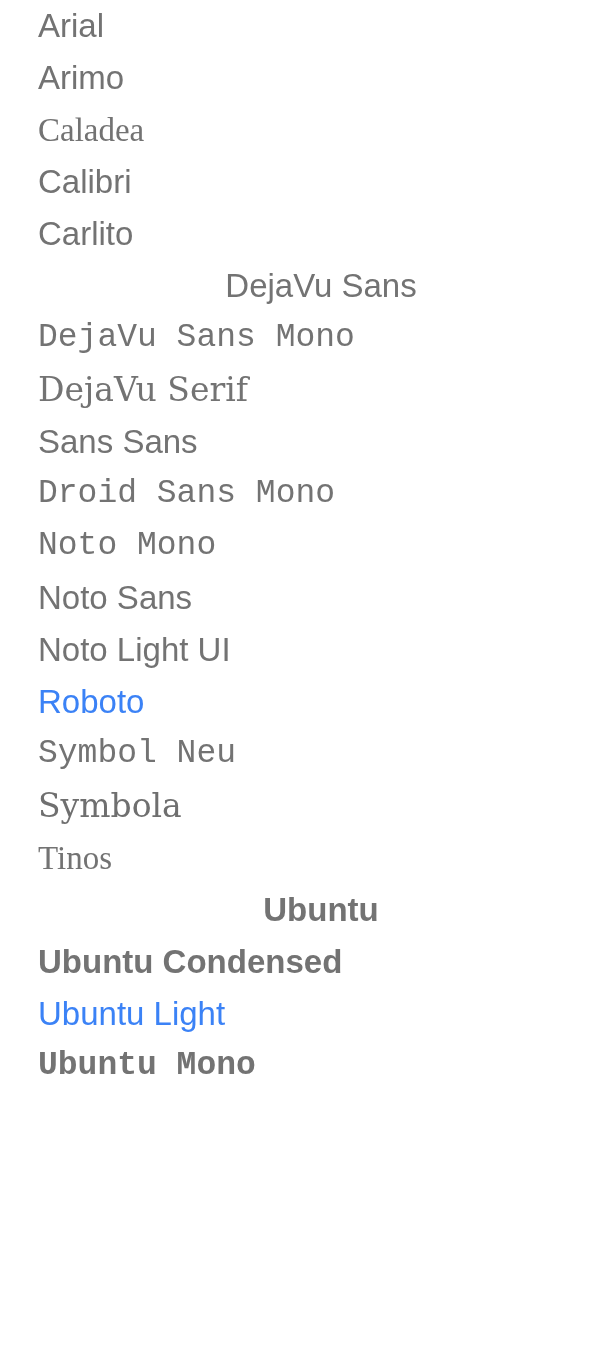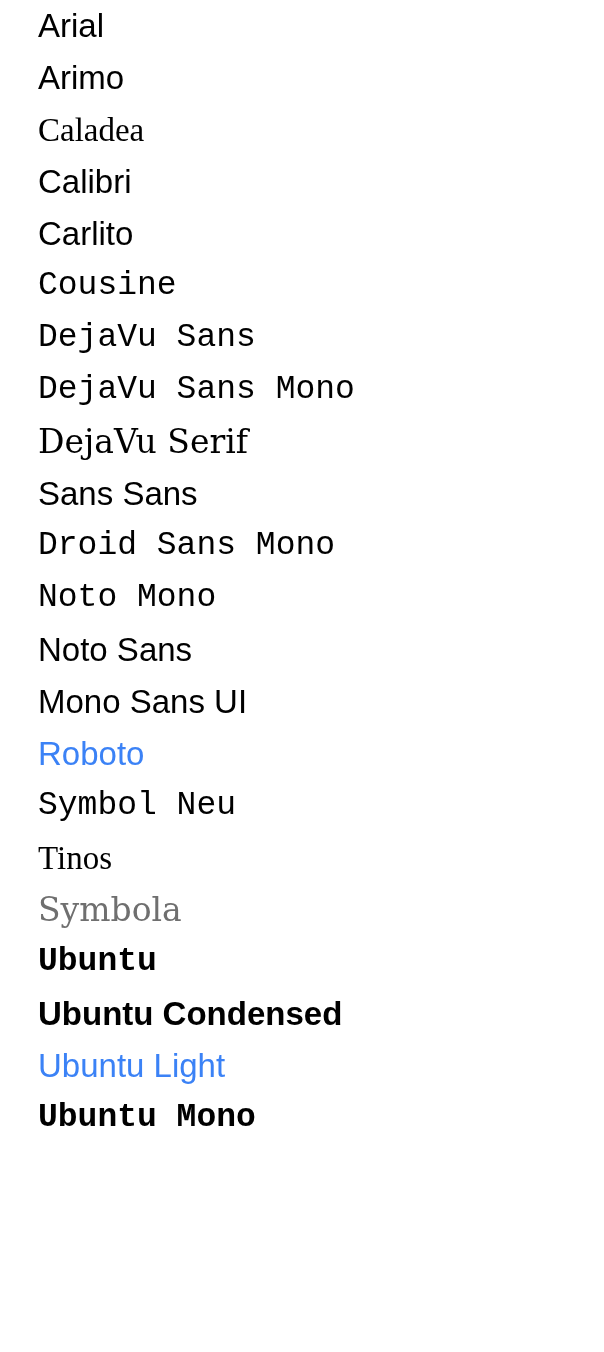--- a/index.html
+++ b/index.html
@@ -16,55 +16,54 @@
   #font-list {
     padding: 0;
     margin: 0;
     list-style: none;
   }
   .font-row {
     height: 52px;
     line-height: 52px;
     padding-left: 38px;
     font-size: 33px;
-    color: #000000;
+    color: #737373;
     white-space: nowrap;
     overflow: hidden;
   }
   
   .f-sans      { font-family: "Liberation Sans", sans-serif; }
-  .f-sans2     { font-family: Liberation Mono, monospace; }
+  .f-sans2     { font-family: Liberation Sans, sans-serif; text-align: center; }
   .f-serif     { font-family: "Liberation Serif", serif; }
   .f-serif2    { font-family: "DejaVu Serif", serif; }
   .f-mono      { font-family: "Liberation Mono", monospace; }
   .f-mono2     { font-family: Liberation Mono, monospace; }
   .f-cond      { font-family: "Liberation Sans Narrow", "Liberation Sans", sans-serif; font-stretch: condensed; }
   .w-bold      { font-weight: bold; }
   .c-grey      { color: #3b82f6; }
   .c-mid       { color: #6f6f6f; }
 </style>
 </head>
 <body>
 
 <ul id="font-list">
     <li class="font-row f-sans">Arial</li>
     <li class="font-row f-sans">Arimo</li>
     <li class="font-row f-serif">Caladea</li>
     <li class="font-row f-sans">Calibri</li>
     <li class="font-row f-sans">Carlito</li>
-    <li class="font-row f-mono">Cousine</li>
     <li class="font-row f-sans2">DejaVu Sans</li>
     <li class="font-row f-mono2">DejaVu Sans Mono</li>
     <li class="font-row f-serif2">DejaVu Serif</li>
     <li class="font-row f-sans">Sans Sans</li>
     <li class="font-row f-mono2">Droid Sans Mono</li>
     <li class="font-row f-mono2">Noto Mono</li>
     <li class="font-row f-sans">Noto Sans</li>
-    <li class="font-row f-sans">Mono Sans UI</li>
+    <li class="font-row f-sans">Noto Light UI</li>
     <li class="font-row f-sans c-grey">Roboto</li>
     <li class="font-row f-mono2">Symbol Neu</li>
+    <li class="font-row f-serif2 c-mid">Symbola</li>
     <li class="font-row f-serif">Tinos</li>
-    <li class="font-row f-serif2 c-mid">Symbola</li>
     <li class="font-row f-sans2 w-bold">Ubuntu</li>
     <li class="font-row f-cond w-bold">Ubuntu Condensed</li>
     <li class="font-row f-sans c-grey">Ubuntu Light</li>
     <li class="font-row f-mono2 w-bold">Ubuntu Mono</li>
   </ul>
 
 </body></html>

